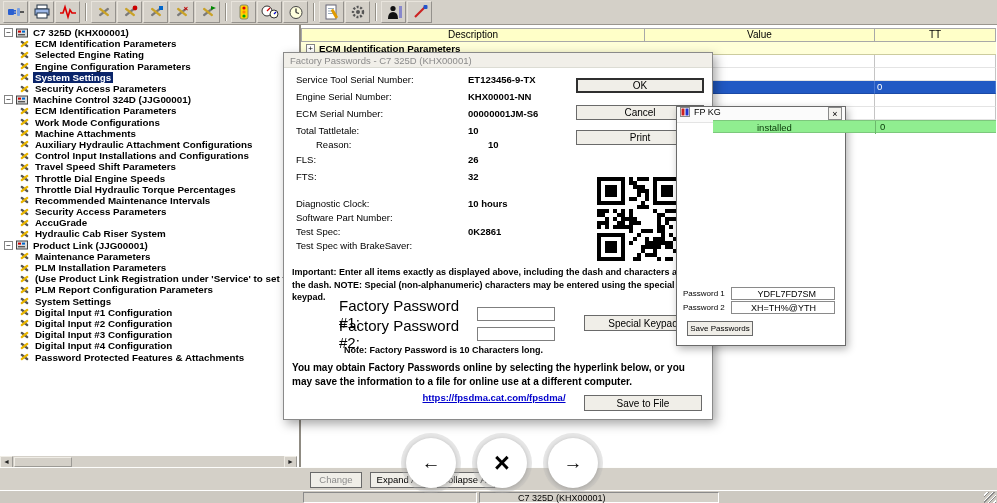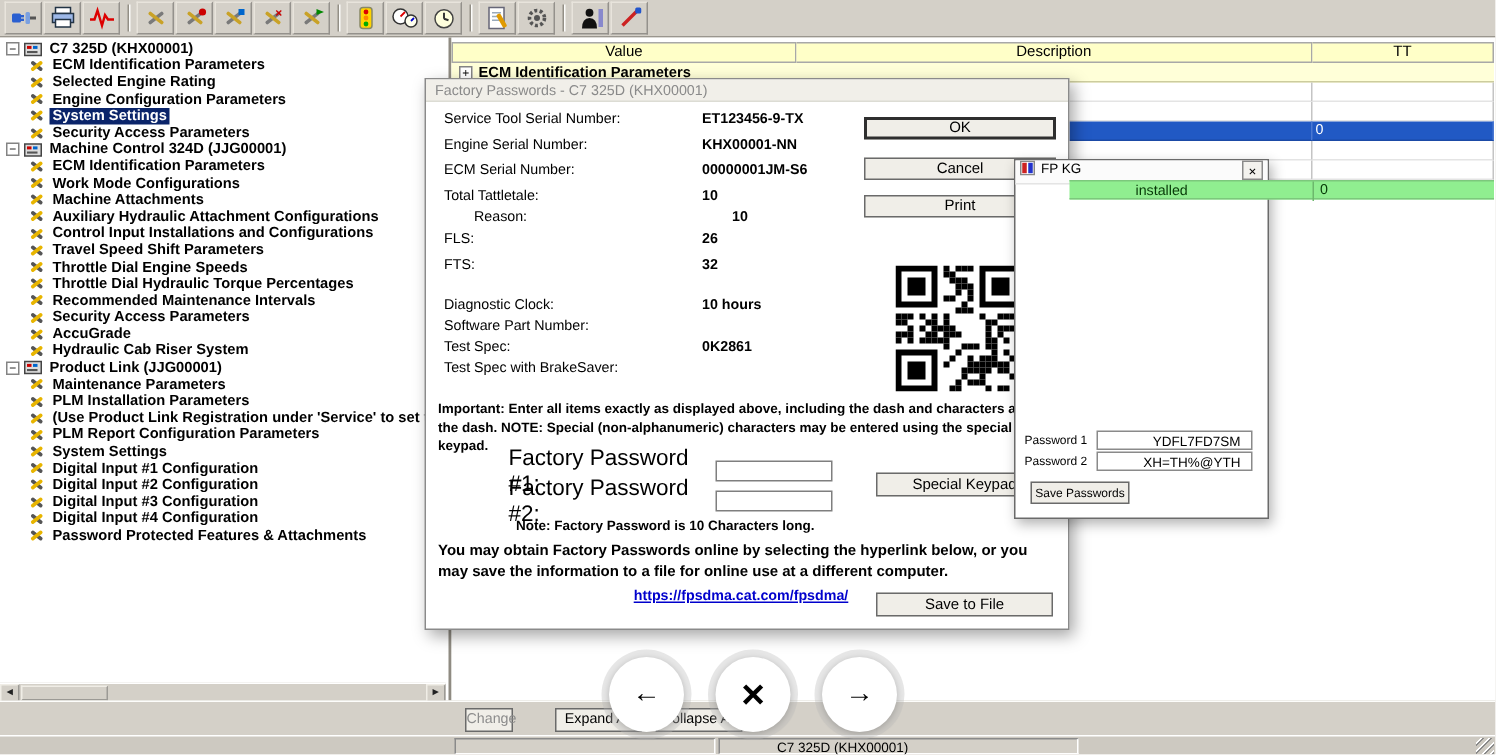--- a/index.html
+++ b/index.html
@@ -71,27 +71,27 @@
 
   
   .kg-dialog{position:absolute;left:676px;top:106px;width:170px;height:240px;background:#fff;border:1px solid #6a6a6a;box-shadow:2px 3px 8px rgba(0,0,0,.3);z-index:40}
   .kg-title{height:16px;display:flex;padding:0 3px;border-bottom:1px solid #e4e4e4;background:#fbfbfb}
   .kg-icon{display:inline-flex;margin-right:4px}
   .kg-name{font-size:9px}
   .kg-close{margin-left:auto;width:14px;height:13px;background:#f3f2ee;border:1px solid #8a8a8a;font-size:9px;line-height:10px;text-align:center;padding:0;cursor:pointer}
   .kg-row{position:absolute;left:6px;display:flex;align-items:center}
   .kg-row.kr1{top:180px}.kg-row.kr2{top:194px}
   .kg-label{display:inline-block;width:48px;font-size:8px}
-  .kg-input{width:104px;height:13px;border:1px solid #8a8a8a;background:#fff;font-size:9px;text-align:right;padding:0 7px}
+  .kg-input{width:104px;height:13px;border:1px solid #8a8a8a;background:#fff;font-size:9px;text-align:right;padding:0 18px}
   .kg-save{position:absolute;left:10px;top:214px;width:66px;height:15px;font-size:8px}
 
   
   .bottom-bar{position:absolute;left:0;top:467px;width:100%;height:23px;background:#d4d0c8;border-top:1px solid #fdfdfb}
   .bb-btn{position:absolute;top:4px;height:16px;font-size:9.5px;line-height:12px}
-  .bb-change{left:310px;width:32px;color:#8c8c8c}
+  .bb-change{left:310px;width:52px;color:#8c8c8c}
   .bb-expand{left:370px;width:58px}
   .bb-collapse{left:437px;width:58px}
   .status-bar{position:absolute;left:0;top:490px;width:100%;height:13px;background:#cdc9c1;border-top:1px solid #fff}
   .st-panel{position:absolute;top:1px;height:11px;border:1px solid;border-color:#8a8a8a #ffffff #ffffff #8a8a8a;background:#d4d0c8}
   .st-p1{left:303px;width:174px}
   .st-p2{left:479px;width:240px;font-size:9px;line-height:9px;padding:1px 0 0 38px}
   .grip{position:absolute;right:1px;top:1px;width:12px;height:11px;background:
     repeating-linear-gradient(135deg,transparent 0 2px,#fff 2px 3px,#8a8a8a 3px 4px)}
 
   
@@ -503,22 +503,22 @@
       </div>
     <div class="hscroll">
       <span class="sb-btn">◄</span>
       <span class="sb-thumb"></span>
       <span class="sb-btn right">►</span>
     </div>
   </div>
 
   <div class="content">
     <div class="thead">
+      <div class="th c-desc">Description</div>
       <div class="th c-val">Value</div>
-      <div class="th c-desc">Description</div>
       <div class="th c-tt">TT</div>
     </div>
     <div class="grouprow">
       <span class="expander">+</span>
       <span>ECM Identification Parameters</span>
     </div>
     <div class="row r0">
         <div class="cell c-desc"></div>
         <div class="cell c-val"></div>
         <div class="cell c-tt"></div>

